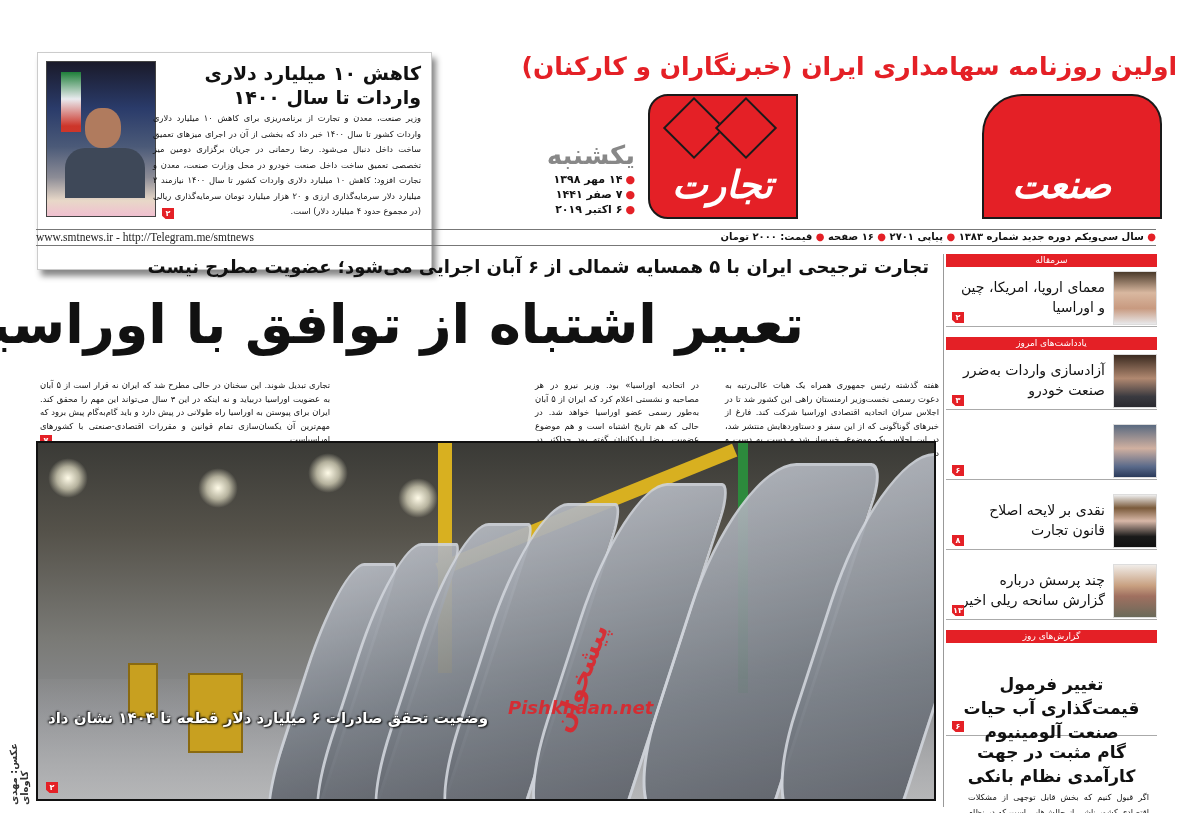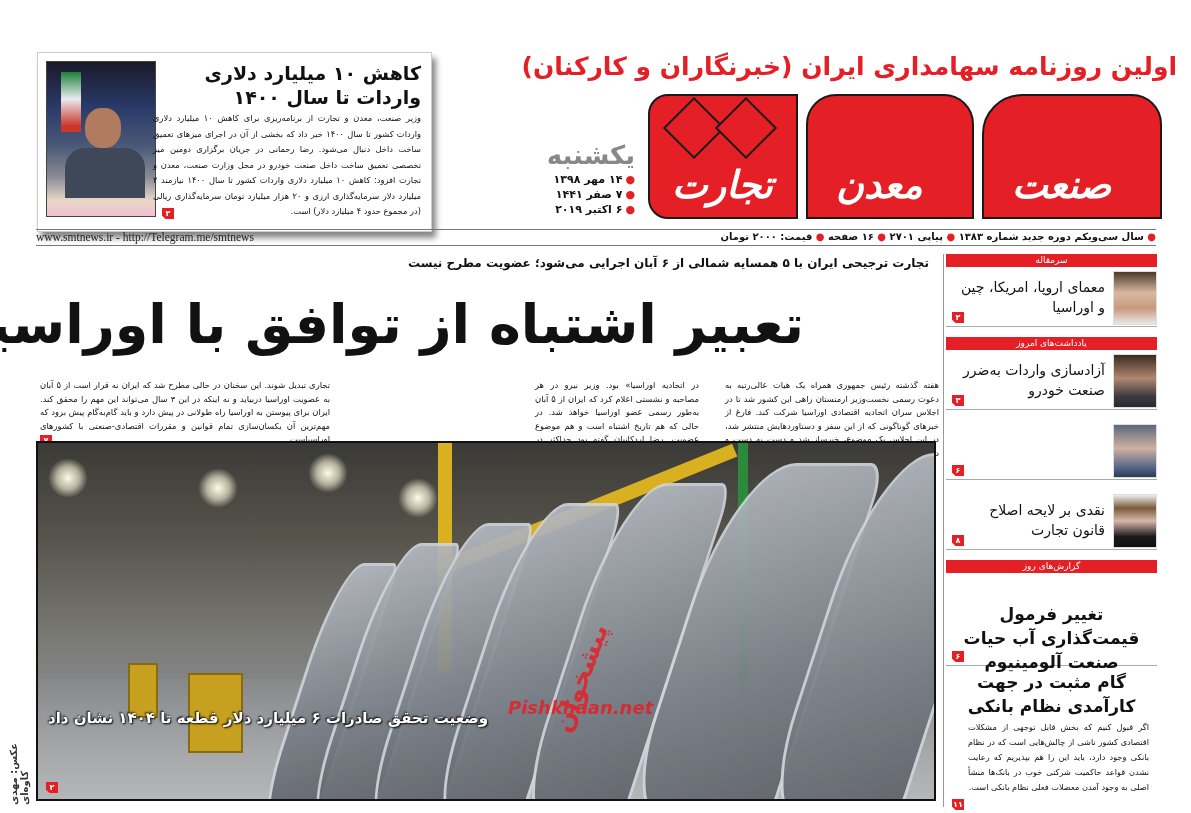--- a/index.html
+++ b/index.html
@@ -13,37 +13,37 @@
   #logo { position: absolute; left: 8px; top: 46px; width: 520px; height: 130px; }
   .logo-block { position: absolute; top: 0; height: 125px; background: #e42026; border: 2px solid #1a1a1a; }
   .logo-word { position: absolute; bottom: 10px; color: #fff; font-size: 38px; font-weight: bold; font-style: italic; white-space: nowrap; }
 
   #date-box { position: absolute; left: 535px; top: 140px; width: 100px; }
   #weekday { font-size: 26px; color: #888; font-weight: bold; text-align: right; margin-bottom: 2px; }
   .date-line { font-size: 11px; font-weight: bold; text-align: right; line-height: 15px; }
   .date-line .dot { color: #e42026; margin-left: 3px; }
 
   
-  #teaser { position: absolute; left: 37px; top: 52px; width: 395px; height: 180px; background: #fff; box-shadow: 4px 6px 6px #888; border: 1px solid #ccc; }
+  #teaser { position: absolute; left: 37px; top: 52px; width: 395px; height: 218px; background: #fff; box-shadow: 4px 6px 6px #888; border: 1px solid #ccc; }
   #teaser-photo { position: absolute; left: 8px; top: 8px; width: 110px; height: 156px; background: linear-gradient(180deg,#1a1a2a 0%,#2a3b6a 30%,#4b5a78 55%,#8c8c96 75%,#e8d8c8 90%,#f0c0d0 100%); border: 1px solid #444; }
   #teaser-photo .flag { position: absolute; left: 14px; top: 10px; width: 20px; height: 60px; background: linear-gradient(180deg,#1f8a3a 0%,#fff 45%,#d32 90%); opacity: .9; }
   #teaser-photo .face { position: absolute; left: 38px; top: 46px; width: 36px; height: 40px; border-radius: 45%; background: #b07b5e; }
   #teaser-photo .suit { position: absolute; left: 18px; top: 86px; width: 80px; height: 50px; border-radius: 20px 20px 0 0; background: #3e4858; }
   #teaser-title { position: absolute; right: 10px; top: 8px; width: 260px; font-size: 19px; font-weight: bold; line-height: 24px; }
   #teaser-body { position: absolute; right: 10px; top: 58px; width: 268px; font-size: 8.3px; line-height: 15.5px; text-align: justify; }
   #teaser-page { position: absolute; left: 124px; top: 155px; }
 
   
   #info-strip { position: absolute; left: 36px; top: 229px; width: 1120px; height: 17px; border-top: 1px solid #777; border-bottom: 1px solid #777; }
   #urls { position: absolute; left: 0; top: 1px; font-family: "Liberation Serif", serif; font-size: 11.5px; color: #222; white-space: nowrap; }
   #issue-info { position: absolute; right: 0; top: 1px; font-size: 10px; font-weight: bold; white-space: nowrap; }
   #issue-info .dot { color: #e42026; }
 
   
-  #kicker { position: absolute; right: 262px; top: 256px; font-size: 12px; font-weight: bold; white-space: nowrap; }
+  #kicker { position: absolute; right: 262px; top: 256px; font-size: 18px; font-weight: bold; white-space: nowrap; }
   #main-headline { position: absolute; right: 387px; top: 290px; font-size: 54px; font-weight: bold; letter-spacing: -1px; white-space: nowrap; line-height: 70px; }
 
   .body-col { position: absolute; top: 379px; font-size: 8.4px; line-height: 13.5px; text-align: justify; }
   #col1 { right: 252px; width: 214px; }
   #col2 { right: 492px; width: 164px; }
 
   
   #main-photo { position: absolute; left: 36px; top: 441px; width: 900px; height: 360px; border: 2px solid #111; overflow: hidden;
     background: linear-gradient(180deg,#3a3a36 0%,#55524a 25%,#7a7a76 55%,#8a8c90 75%,#a8aaae 100%); }
   .light { position: absolute; width: 40px; height: 40px; border-radius: 50%; background: radial-gradient(circle,#fffbe8 0%,rgba(255,250,220,.6) 40%,rgba(255,255,255,0) 70%); }
@@ -81,23 +81,20 @@
 </head>
 <body>
 
 <div id="masthead">
   <div id="tagline" class="rtl">اولین روزنامه سهامداری ایران (خبرنگاران و کارکنان)</div>
   <div id="logo">
     <div class="logo-block" style="left:0;width:150px;border-radius:20px 0 0 20px;">
       <div style="position:absolute;left:22px;top:10px;width:44px;height:44px;background:#e42026;border:2px solid #1a1a1a;transform:rotate(45deg);"></div>
       <div style="position:absolute;left:74px;top:10px;width:44px;height:44px;background:#e42026;border:2px solid #1a1a1a;transform:rotate(45deg);"></div>
       <span class="logo-word" style="left:22px;">تجارت</span>
-    </div>
-    <div class="logo-block" style="left:158px;width:168px;border-radius:30px 30px 0 0;">
-      <span class="logo-word" style="left:28px;">معدن</span>
     </div>
     <div class="logo-block" style="left:334px;width:180px;border-radius:40px 30px 0 0;">
       <span class="logo-word" style="left:28px;">صنعت</span>
     </div>
   </div>
 </div>
 
 <div id="date-box" class="rtl">
   <div id="weekday">یکشنبه</div>
   <div class="date-line"><span class="dot">●</span><span>۱۴ مهر ۱۳۹۸</span></div>
@@ -184,20 +181,25 @@
   </div>
   <div class="sb-item">
     <div id="ph3" class="sb-photo"></div>
     <span class="pg">۶</span>
   </div>
   <div class="sb-item">
     <div id="ph4" class="sb-photo"></div>
     <div class="sb-title rtl">نقدی بر لایحه اصلاح قانون تجارت</div>
     <span class="pg">۸</span>
   </div>
+  <div class="sb-item">
+    <div id="ph5" class="sb-photo"></div>
+    <div class="sb-title rtl">چند پرسش درباره گزارش سانحه ریلی اخیر</div>
+    <span class="pg">۱۳</span>
+  </div>
   <div class="sec-header" style="margin-top:4px;">گزارش‌های روز</div>
   <div class="report" style="height:68px;margin-top:25px;">
     <div class="report-title">تغییر فرمول قیمت‌گذاری آب حیات صنعت آلومینیوم</div>
     <span class="pg">۶</span>
   </div>
   <div class="report" style="border-bottom:1px solid #aaa;">
     <div class="report-title">گام مثبت در جهت کارآمدی نظام بانکی</div>
     <div class="report-body rtl">اگر قبول کنیم که بخش قابل توجهی از مشکلات اقتصادی کشور ناشی از چالش‌هایی است که در نظام بانکی وجود دارد، باید این را هم بپذیریم که رعایت نشدن قواعد حاکمیت شرکتی خوب در بانک‌ها منشأ اصلی به وجود آمدن معضلات فعلی نظام بانکی است.</div>
     <span class="pg">۱۱</span>
   </div>

